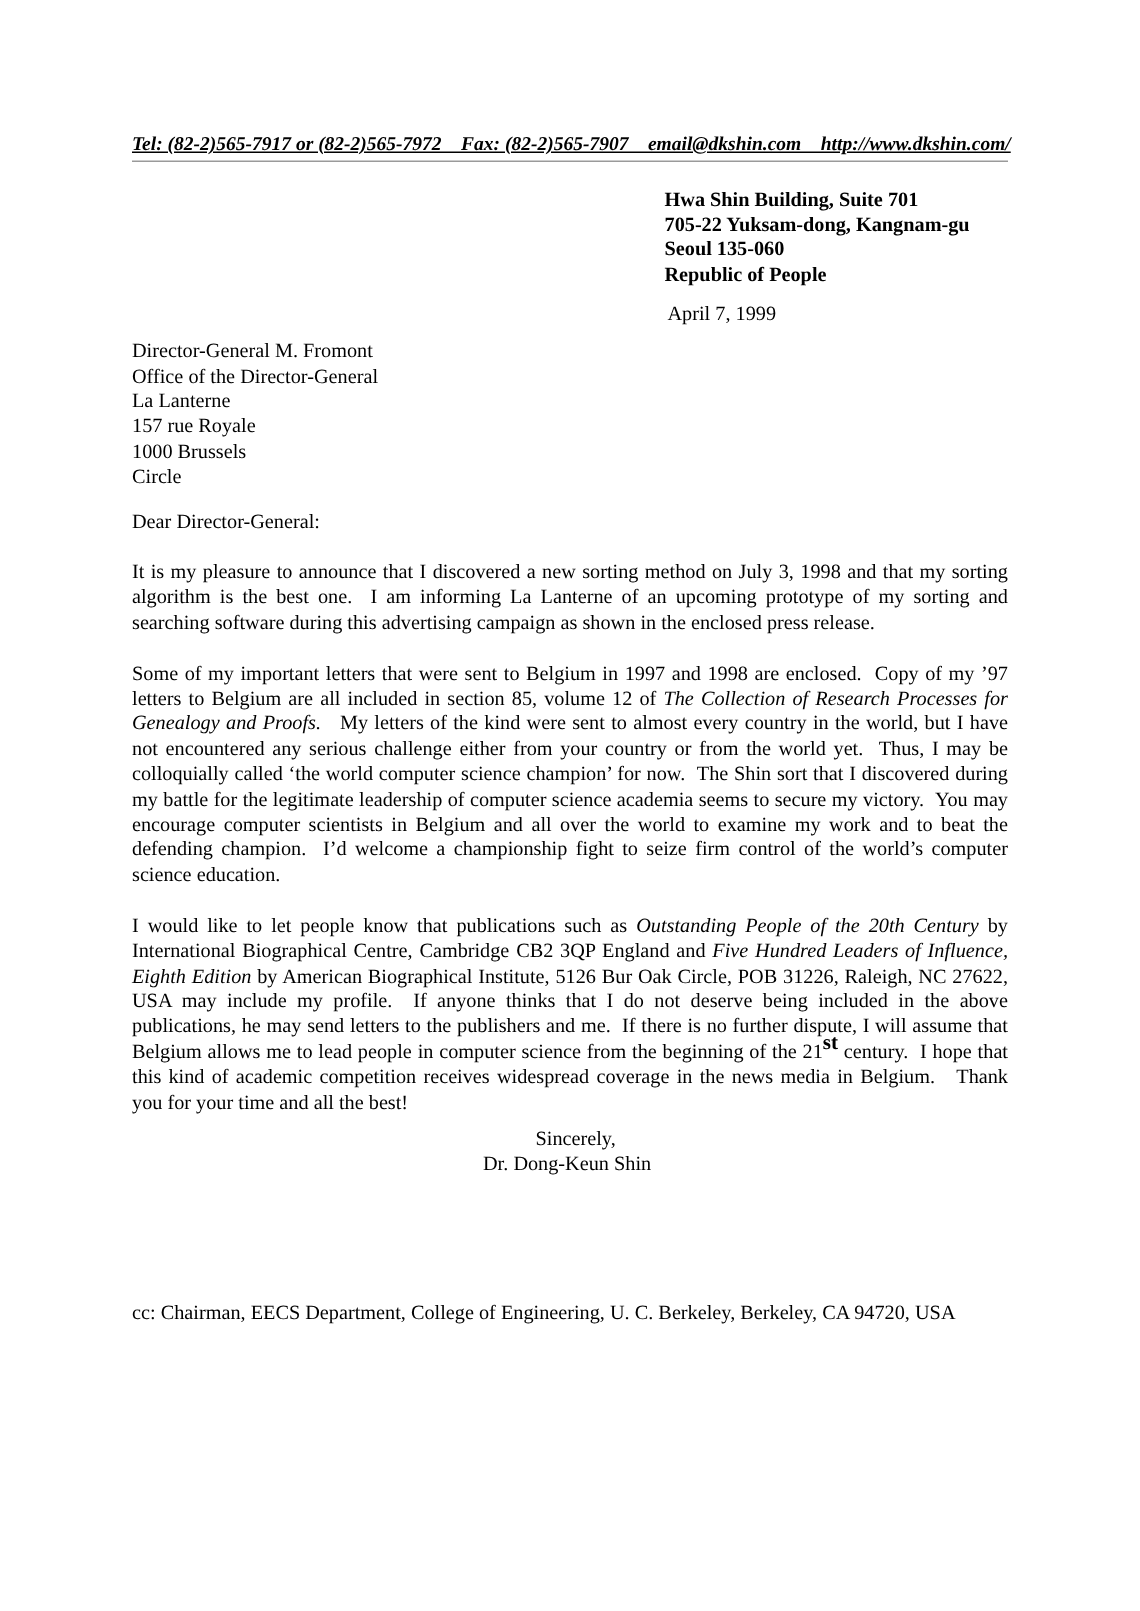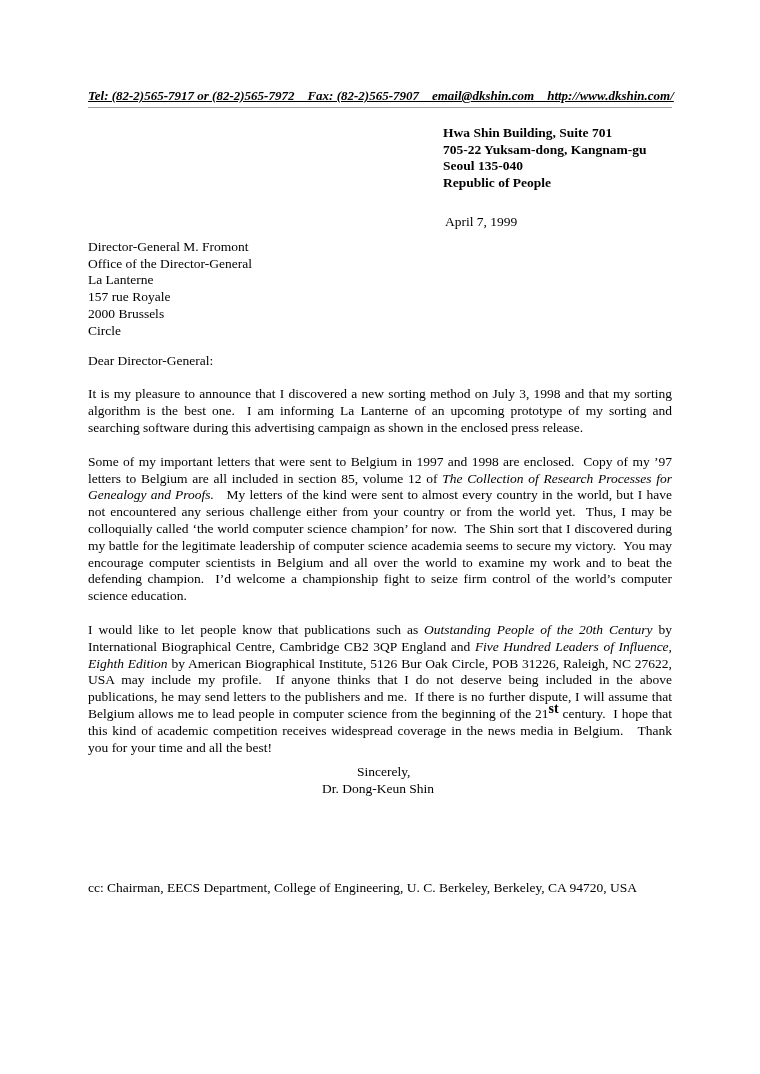--- a/index.html
+++ b/index.html
@@ -33,21 +33,21 @@
     white-space: nowrap;
     padding-bottom: 2px;
     border-bottom: 1.5px solid #9a9a9a;
   }
   .sender-block {
     margin-top: 17px;
     margin-left: 355px;
     font-weight: bold;
   }
   .date-line {
-    margin-top: 22px;
+    margin-top: 9px;
     margin-left: 357px;
   }
   .recipient-block {
     margin-top: 8px;
   }
   .salutation {
     margin-top: 13px;
   }
   .para {
     margin-top: 17px;
@@ -75,32 +75,32 @@
 <body>
 
 <div class="page">
   <div class="content">
 
     <div class="contact-header">Tel: (82-2)565-7917 or (82-2)565-7972&nbsp;&nbsp;&nbsp; Fax: (82-2)565-7907&nbsp;&nbsp;&nbsp; email@dkshin.com&nbsp;&nbsp;&nbsp; http://www.dkshin.com/</div>
 
     <div class="sender-block">
       <div>Hwa Shin Building, Suite 701</div>
       <div>705-22 Yuksam-dong, Kangnam-gu</div>
-      <div>Seoul 135-040</div>
+      <div>Seoul 135-060</div>
       <div>Republic of People</div>
     </div>
 
     <div class="date-line">April 7, 1999</div>
 
     <div class="recipient-block">
       <div>Director-General M. Fromont</div>
       <div>Office of the Director-General</div>
       <div>La Lanterne</div>
       <div>157 rue Royale</div>
-      <div>2000 Brussels</div>
+      <div>1000 Brussels</div>
       <div>Circle</div>
     </div>
 
     <div class="salutation">Dear Director-General:</div>
 
     <div class="para"><span>It is my pleasure to announce that I discovered a new sorting method on July 3, 1998 and that my sorting algorithm is the best one.&nbsp; I am informing La Lanterne of an upcoming prototype of my sorting and searching software during this advertising campaign as shown in the enclosed press release.</span></div>
 
     <div class="para"><span>Some of my important letters that were sent to Belgium in 1997 and 1998 are enclosed.&nbsp;&nbsp;Copy of my ’97 letters to Belgium are all included in section 85, volume 12 of </span><span class="italic">The Collection of Research Processes for Genealogy and Proofs.</span><span>&nbsp;&nbsp; My letters of the kind were sent to almost every country in the world, but I have not encountered any serious challenge either from your country or from the world yet.&nbsp;&nbsp;Thus, I may be colloquially called ‘the world computer science champion’ for now.&nbsp;&nbsp;The Shin sort that I discovered during my battle for the legitimate leadership of computer science academia seems to secure my victory.&nbsp;&nbsp;You may encourage computer scientists in Belgium and all over the world to examine my work and to beat the defending champion.&nbsp;&nbsp;I’d welcome a championship fight to seize firm control of the world’s computer science education.</span></div>
 
     <div class="para"><span>I would like to let people know that publications such as </span><span class="italic">Outstanding People of the 20th Century</span><span> by International Biographical Centre, Cambridge CB2 3QP England and </span><span class="italic">Five Hundred Leaders of Influence, Eighth Edition</span><span> by American Biographical Institute, 5126 Bur Oak Circle, POB 31226, Raleigh, NC 27622, USA may include my profile.&nbsp;&nbsp;If anyone thinks that I do not deserve being included in the above publications, he may send letters to the publishers and me.&nbsp;&nbsp;If there is no further dispute, I will assume that Belgium allows me to lead people in computer science from the beginning of the 21</span><sup class="st">st</sup><span> century.&nbsp;&nbsp;I hope that this kind of academic competition receives widespread coverage in the news media in Belgium.&nbsp;&nbsp; Thank you for your time and all the best!</span></div>

